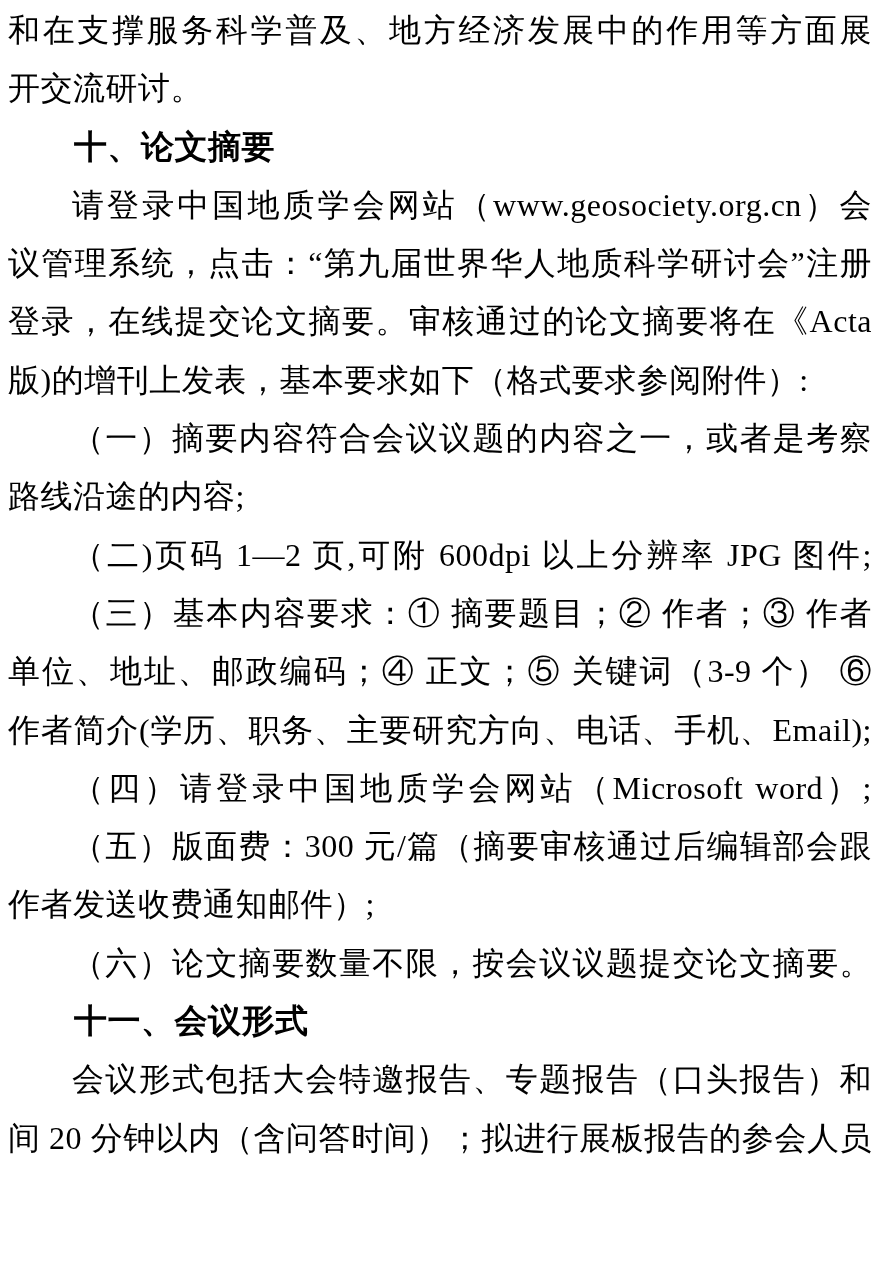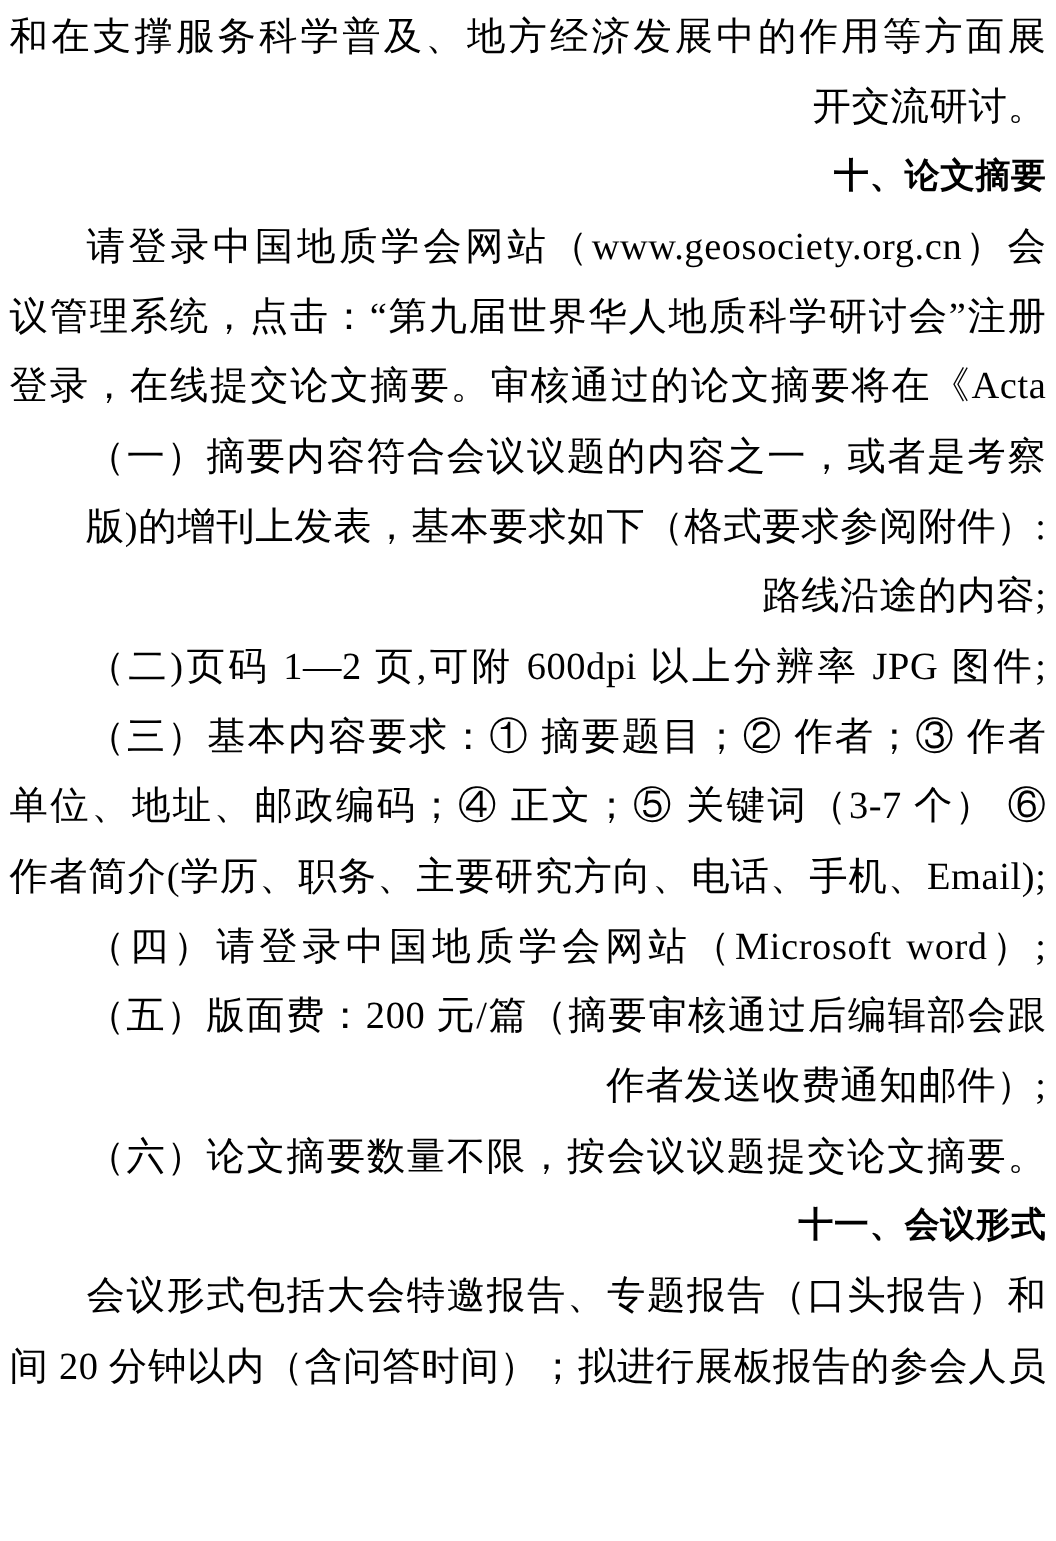--- a/index.html
+++ b/index.html
@@ -21,52 +21,52 @@
     line-height: 58.3px;
     font-size: 32px;
     font-family: "Liberation Serif", "DejaVu Serif", serif;
     color: #000000;
     letter-spacing: 0.5px;
   }
   .line.body { font-weight: 400; }
   .line.heading {
     font-family: "Liberation Sans", "DejaVu Sans", sans-serif;
     font-weight: 700;
-    font-size: 29px;
+    font-size: 33px;
     white-space: nowrap;
   }
   .line.indent { text-indent: 2em; }
   .line.justify {
     text-align: justify;
     text-align-last: justify;
   }
   .line.plain {
-    text-align: right;
+    text-align: left;
     white-space: nowrap;
   }
 </style>
 </head>
 <body>
 
 <div class="page" style="background: rgb(255, 255, 255); color: rgb(0, 0, 0);">
   <div id="doc">
       <div class="line body justify">和在支撑服务科学普及、地方经济发展中的作用等方面展</div>
       <div class="line body plain">开交流研讨。</div>
       <div class="line heading indent plain">十、论文摘要</div>
       <div class="line body indent justify">请登录中国地质学会网站（www.geosociety.org.cn）会</div>
       <div class="line body justify">议管理系统，点击：“第九届世界华人地质科学研讨会”注册</div>
       <div class="line body justify">登录，在线提交论文摘要。审核通过的论文摘要将在《Acta</div>
+      <div class="line body plain">版)的增刊上发表，基本要求如下（格式要求参阅附件）:</div>
       <div class="line body indent justify">（一）摘要内容符合会议议题的内容之一，或者是考察</div>
-      <div class="line body plain">版)的增刊上发表，基本要求如下（格式要求参阅附件）:</div>
       <div class="line body plain">路线沿途的内容;</div>
       <div class="line body indent justify">（二)页码 1—2 页,可附 600dpi 以上分辨率 JPG 图件;</div>
       <div class="line body indent justify">（三）基本内容要求：① 摘要题目；② 作者；③ 作者</div>
-      <div class="line body justify">单位、地址、邮政编码；④ 正文；⑤ 关键词（3-7 个） ⑥</div>
+      <div class="line body justify">单位、地址、邮政编码；④ 正文；⑤ 关键词（3-9 个） ⑥</div>
       <div class="line body justify">作者简介(学历、职务、主要研究方向、电话、手机、Email);</div>
       <div class="line body indent justify">（四）请登录中国地质学会网站（Microsoft word）;</div>
-      <div class="line body indent justify">（五）版面费：200 元/篇（摘要审核通过后编辑部会跟</div>
+      <div class="line body indent justify">（五）版面费：300 元/篇（摘要审核通过后编辑部会跟</div>
       <div class="line body plain">作者发送收费通知邮件）;</div>
       <div class="line body indent justify">（六）论文摘要数量不限，按会议议题提交论文摘要。</div>
       <div class="line heading indent plain">十一、会议形式</div>
       <div class="line body indent justify">会议形式包括大会特邀报告、专题报告（口头报告）和</div>
       <div class="line body justify">间 20 分钟以内（含问答时间）；拟进行展板报告的参会人员</div>
     </div>
 </div>
 
 </body></html>

